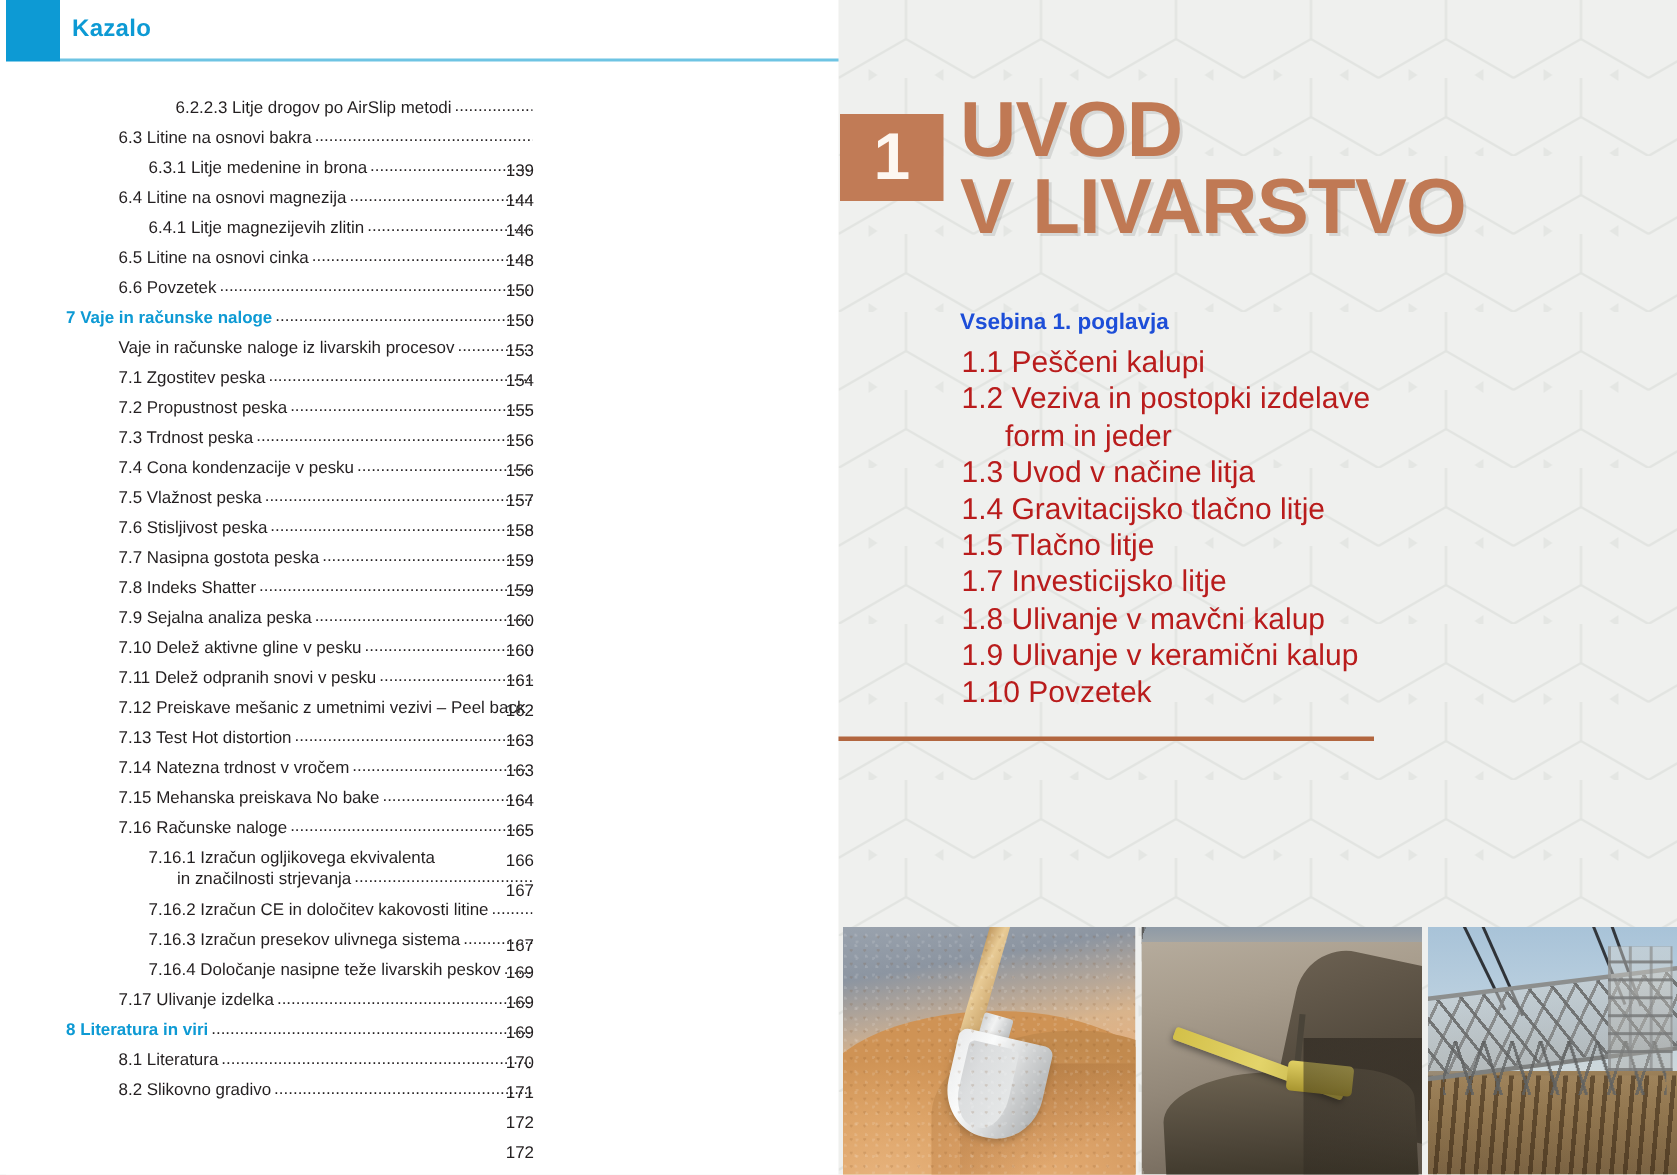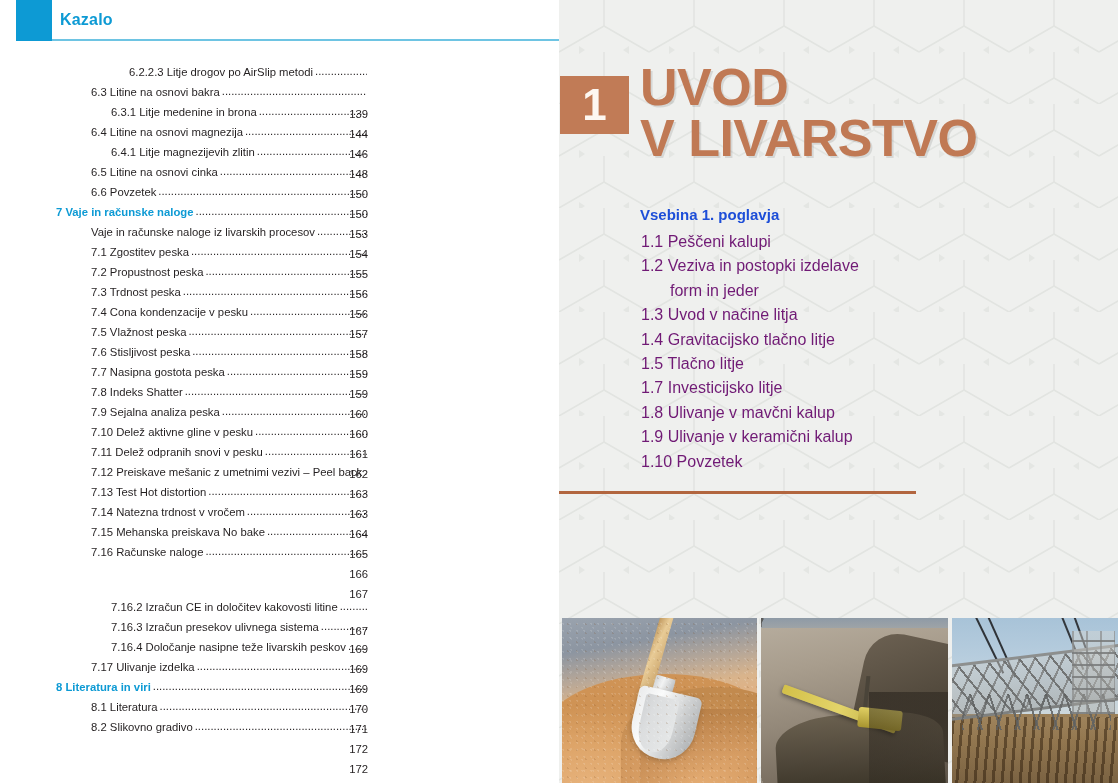--- a/index.html
+++ b/index.html
@@ -5,21 +5,21 @@
   html,body{margin:0;padding:0;}
   body{
     width:1118px;height:783px;overflow:hidden;
     font-family:"Liberation Sans", sans-serif;
     background:#ffffff;
   }
   .spread{position:relative;width:1118px;height:783px;}
 
   
   .left-page{
-    position:absolute;left:16px;top:0;width:559px;height:783px;
+    position:absolute;left:4px;top:0;width:559px;height:783px;
     background:#ffffff;
   }
   .blue-block{
     position:absolute;left:0;top:0;width:36px;height:41px;
     background:#0d9ad4;
   }
   .header-rule{
     position:absolute;left:36px;top:39px;width:523px;height:2px;
     background:#6ec4e3;
   }
@@ -107,21 +107,21 @@
   .chap-title .ln{display:block;}
 
   .vsebina-title{
     position:absolute;left:81px;top:206px;
     font-size:15px;font-weight:bold;color:#1d4ed8;
   }
   .chap-toc{
     position:absolute;left:82px;top:230px;width:330px;
   }
   .chap-toc .ci{
-    font-size:16px;color:#701a75;line-height:24.4px;
+    font-size:20px;color:#b91c1c;line-height:24.4px;
     white-space:nowrap;
   }
   .chap-toc .ci.wrap{white-space:normal;}
   .chap-toc .ci .cont{display:block;padding-left:29px;}
   .chap-rule{
     position:absolute;left:559px;top:491px;width:357px;height:3px;
     background:#b2663f;
   }
 
   
@@ -400,20 +400,27 @@
           <span class="pg">166</span>
         </div>
         <div class="toc-row lvl2">
           <div class="rowline">
             <span class="label">7.16 Računske naloge </span>
             <span class="leader"></span>
           </div>
           <span class="pg">167</span>
         </div>
         <div class="toc-row lvl3 two-line">
+          <div class="rowline">
+            <span class="l1">7.16.1 Izračun ogljikovega ekvivalenta</span>
+            <span class="l2wrap">
+              <span class="label">in značilnosti strjevanja</span>
+              <span class="leader"></span>
+            </span>
+          </div>
           <span class="pg">167</span>
         </div>
         <div class="toc-row lvl3">
           <div class="rowline">
             <span class="label">7.16.2 Izračun CE in določitev kakovosti litine </span>
             <span class="leader"></span>
           </div>
           <span class="pg">169</span>
         </div>
         <div class="toc-row lvl3">

